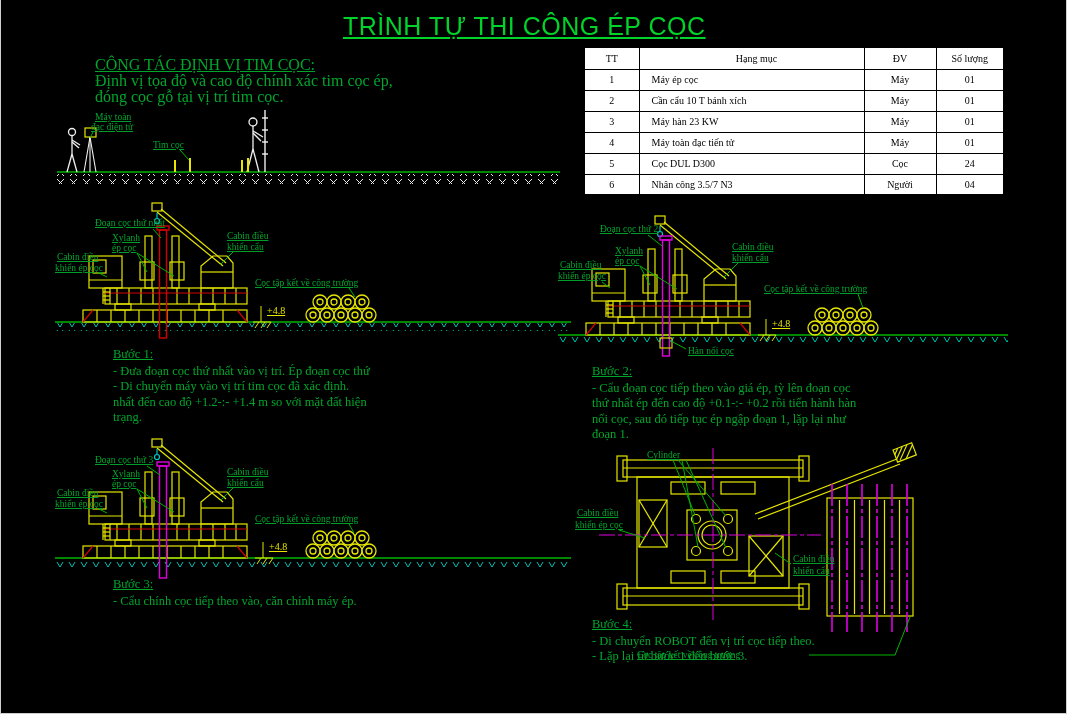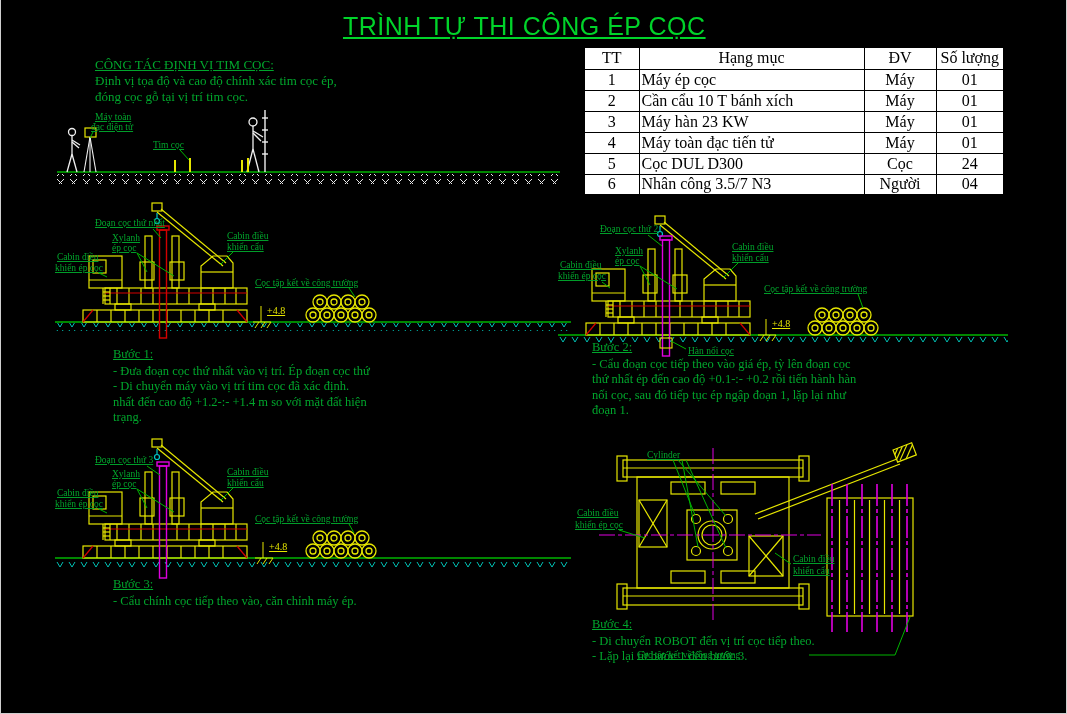--- a/index.html
+++ b/index.html
@@ -5,26 +5,26 @@
   *{margin:0;padding:0;box-sizing:border-box}
   html,body{width:1067px;height:714px;background:#000;overflow:hidden;
     font-family:"Liberation Serif","DejaVu Serif",serif}
   .frame{position:absolute;inset:0;border-left:1px solid #cfcfcf;border-right:1px solid #cfcfcf;
     border-bottom:1px solid #cfcfcf;pointer-events:none}
   .title{position:absolute;left:343px;top:12px;color:#00d42a;font-size:25px;
     font-family:"Liberation Sans","DejaVu Sans",sans-serif;
     text-decoration:underline;letter-spacing:.5px;white-space:nowrap}
   table.equip{position:absolute;left:583px;top:46px;border-collapse:collapse;
     background:#fff;border:2px solid #000;table-layout:fixed}
-  table.equip th,table.equip td{border:1px solid #000;font-size:16px;color:#000;
+  table.equip th,table.equip td{border:1px solid #000;font-size:10px;color:#000;
     font-weight:normal;height:21px;text-align:center;padding:0 2px;white-space:nowrap;overflow:hidden}
   table.equip th{height:22px}
-  table.equip td.item,table.equip th.item{text-align:left;padding-left:2px}
+  table.equip td.item,table.equip th.item{text-align:left;padding-left:12px}
   table.equip th.item{text-align:center}
-  .note{position:absolute;color:#00a62c;font-size:13px;line-height:16px;white-space:nowrap}
+  .note{position:absolute;color:#00a62c;font-size:16px;line-height:16px;white-space:nowrap}
   .note .hd{text-decoration:underline}
   .step{position:absolute;color:#00a62c;font-size:12.5px;line-height:15.5px;white-space:nowrap}
   .step .hd{text-decoration:underline;display:inline-block;margin-bottom:1px}
   svg{position:absolute;overflow:visible}
   svg text{font-family:"Liberation Serif","DejaVu Serif",serif;fill:#00a62c;font-size:9.5px}
   svg text.u{text-decoration:underline}
   svg text.elev{fill:#e6e600;font-size:10px}
 </style>
 </head>
 <body>
@@ -389,21 +389,21 @@
 </svg>
 
 <div class="step" style="left:113px;top:347px">
   <span class="hd">Bước 1:</span>
   <div>- Đưa đoạn cọc thứ nhất vào vị trí. Ép đoạn cọc thứ</div>
   <div>- Di chuyển máy vào vị trí tim cọc đã xác định.</div>
   <div>nhất đến cao độ +1.2-:- +1.4 m so với mặt đất hiện</div>
   <div>trạng.</div>
 </div>
 
-<div class="step" style="left:592px;top:340px">
+<div class="step" style="left:592px;top:364px">
   <span class="hd">Bước 2:</span>
   <div>- Cẩu đoạn cọc tiếp theo vào giá ép, tỳ lên đoạn cọc</div>
   <div>thứ nhất ép đến cao độ +0.1-:- +0.2 rồi tiến hành hàn</div>
   <div>nối cọc, sau đó tiếp tục ép ngập đoạn 1, lặp lại như</div>
   <div>đoạn 1.</div>
 </div>
 
 <div class="step" style="left:113px;top:577px">
   <span class="hd">Bước 3:</span>
   <div>- Cẩu chính cọc tiếp theo vào, căn chỉnh máy ép.</div>

